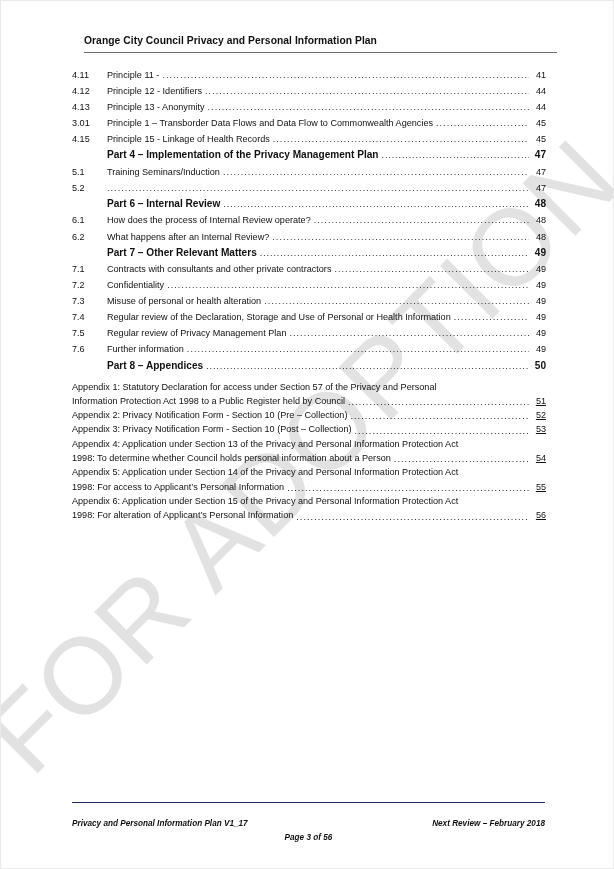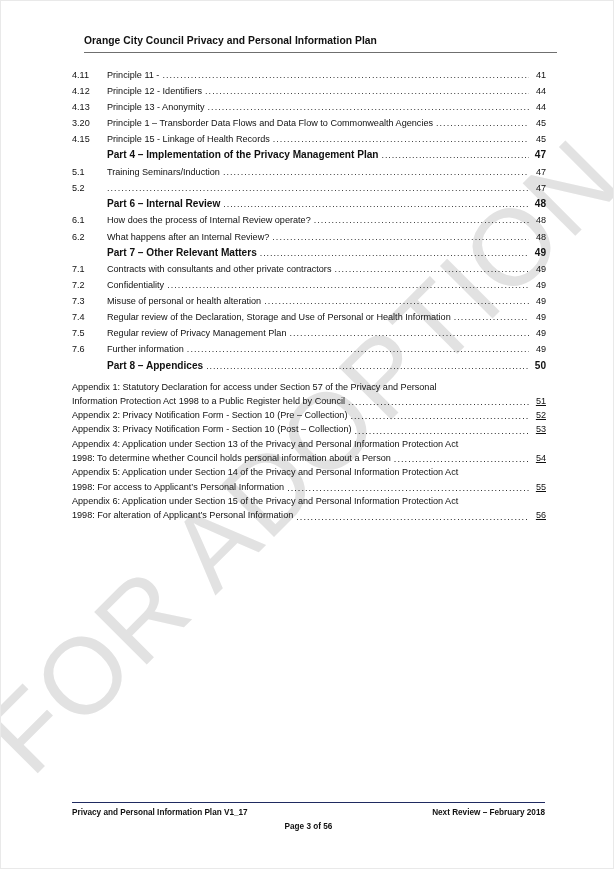--- a/index.html
+++ b/index.html
@@ -166,21 +166,22 @@
   }
 
   
   #doc-footer {
     position: absolute;
     left: 71px;
     top: 801px;
     width: 473px;
     z-index: 3;
     border-top: 1.6px solid #1f2a60;
-    padding-top: 5px;
+    padding-top: 16px;
+    font-style: italic;
   }
   #doc-footer .footer-row {
     display: flex;
     justify-content: space-between;
     align-items: baseline;
     font-size: 8.2px;
     font-weight: bold;
     color: #111111;
   }
   #doc-footer .footer-center {
@@ -218,21 +219,21 @@
           <span class="toc-dots">...................................................................................................................................................................................................................................................................</span>
           <span class="toc-page">44</span>
         </div>
         <div class="toc-row sub">
           <span class="toc-num">4.13</span>
           <span class="toc-label">Principle 13 - Anonymity</span>
           <span class="toc-dots">...................................................................................................................................................................................................................................................................</span>
           <span class="toc-page">44</span>
         </div>
         <div class="toc-row sub">
-          <span class="toc-num">3.20</span>
+          <span class="toc-num">3.01</span>
           <span class="toc-label">Principle 1 – Transborder Data Flows and Data Flow to Commonwealth Agencies</span>
           <span class="toc-dots">...................................................................................................................................................................................................................................................................</span>
           <span class="toc-page">45</span>
         </div>
         <div class="toc-row sub">
           <span class="toc-num">4.15</span>
           <span class="toc-label">Principle 15 - Linkage of Health Records</span>
           <span class="toc-dots">...................................................................................................................................................................................................................................................................</span>
           <span class="toc-page">45</span>
         </div>

